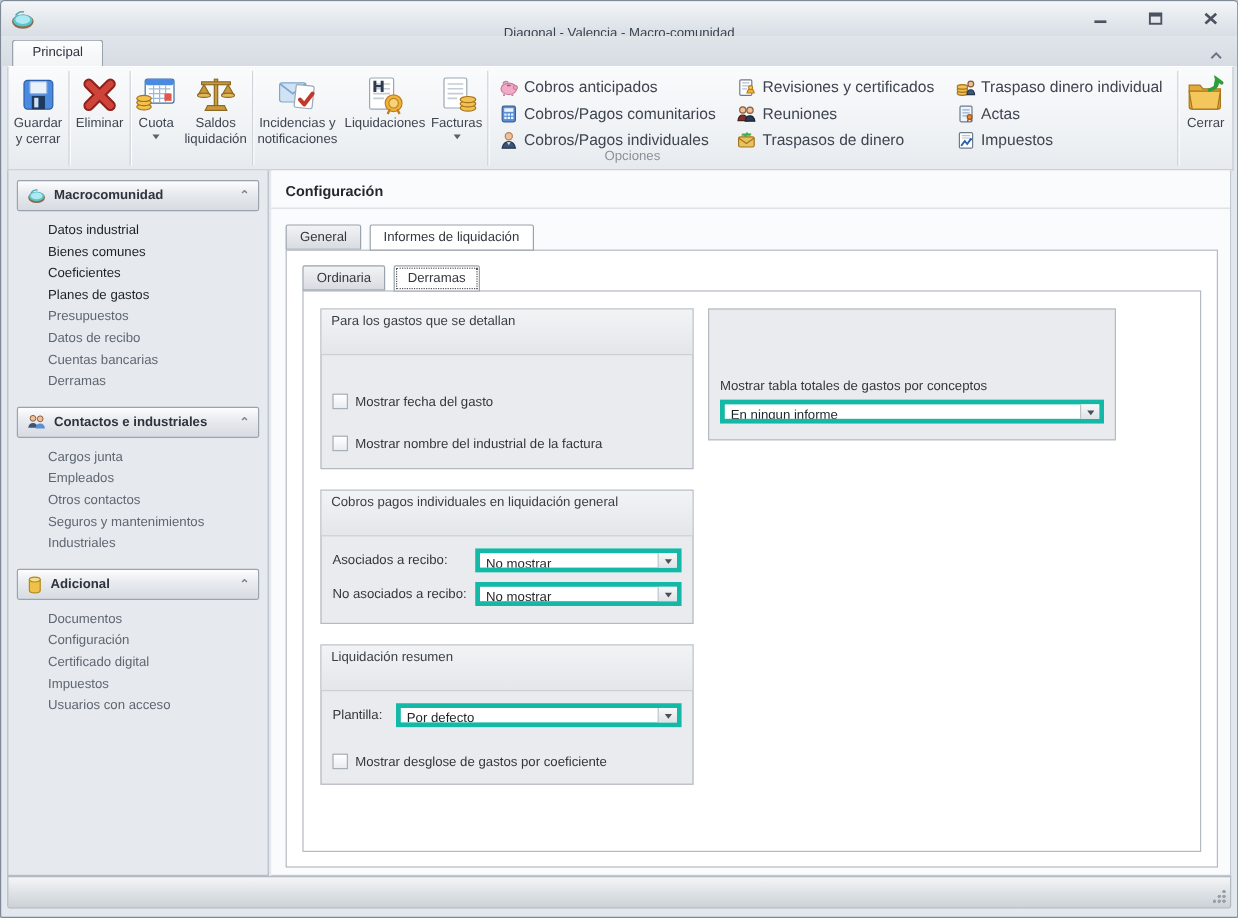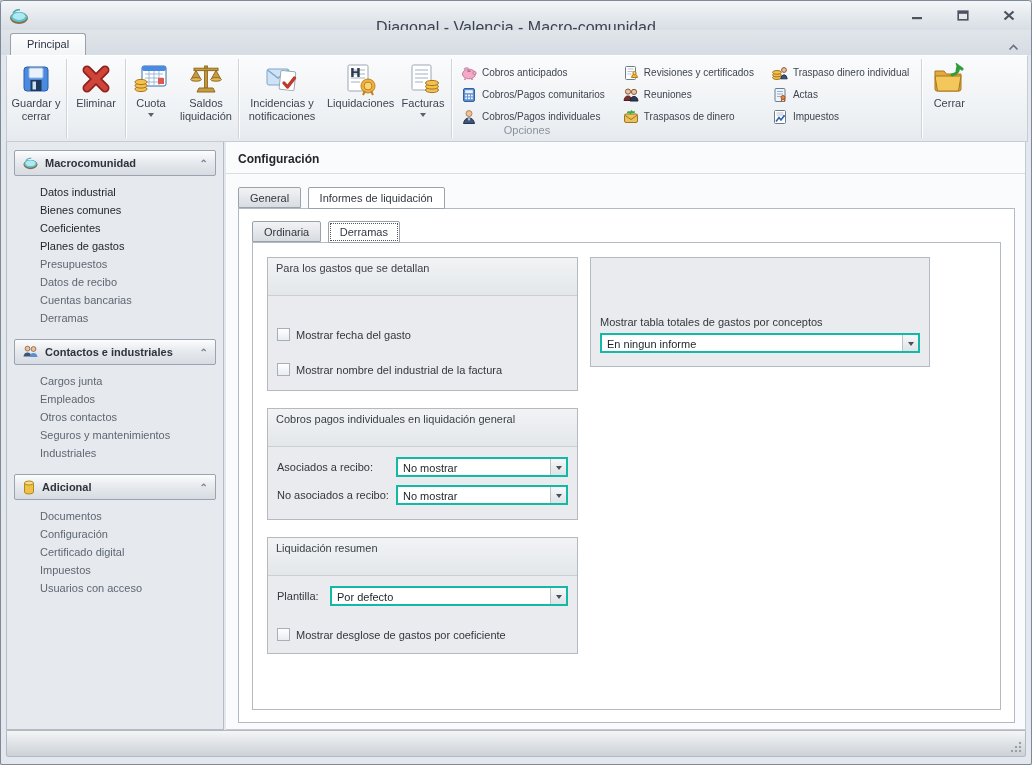--- a/index.html
+++ b/index.html
@@ -8,21 +8,21 @@
   .window { position:absolute; left:0; top:0; width:1032px; height:765px;
     background:#e3e8ee; border:1px solid #7f8violet897; border:1px solid #7f8897;
     border-radius:4px 4px 2px 2px; overflow:hidden; }
 
   
   .titlebar { position:absolute; left:0; top:0; right:0; height:29px;
     background:linear-gradient(#f4f6f8, #e2e7ec 60%, #d8dee5);
     display:flex; align-items:center; }
   .app-icon { margin-left:8px; width:20px; height:18px; }
   .title-text { position:absolute; left:0; right:0; text-align:center;
-    font-size:16px; color:#3c4350;margin-top:24px; }
+    font-size:11px; color:#3c4350;margin-top:24px; }
   .win-controls { position:absolute; right:10px; top:5px; display:flex; gap:22px; }
   .win-btn { width:24px; height:18px; display:flex; align-items:center; justify-content:center; cursor:default; }
   .win-btn svg { display:block; }
 
   
   .tabstrip { position:absolute; left:0; top:29px; right:0; height:25px;
     background:linear-gradient(#e0e5ea,#d6dce3); }
   .ribbon-tab { position:absolute; left:9px; bottom:0; padding:4px 16px 5px;
     font-size:11px; color:#2d3340;
     background:linear-gradient(#fdfdfe,#f2f4f6);
@@ -35,21 +35,21 @@
     border:1px solid #c7ccd3; border-top:1px solid #fff;
     display:flex; align-items:flex-start; }
   .rb-sep { width:1px; align-self:stretch; margin:3px 1px;
     background:#cfd4da; box-shadow:1px 0 0 #ffffff; }
   .btn-large { padding:3px 3px; margin-top:2px; text-align:center; font-size:11px;
     color:#3f4550; line-height:13px; cursor:default; }
   .btn-large .ic { height:36px; display:flex; align-items:center; justify-content:center; }
   .drop-arrow { display:inline-block; margin-top:2px; border:3px solid transparent;
     border-top:4px solid #5a616b; }
   .small-col { display:flex; flex-direction:column; gap:1px; padding:6px 4px 0 8px; }
-  .btn-small { display:flex; align-items:center; gap:5px; font-size:10px;
+  .btn-small { display:flex; align-items:center; gap:5px; font-size:13px;
     color:#3f4550; height:21px; white-space:nowrap; cursor:default; }
   .group-label { position:absolute; left:360px; width:320px; top:68px; text-align:center;
     font-size:11px; color:#8b919a; }
   .ribbon-inner { position:relative; width:100%; height:100%; display:flex; align-items:flex-start; }
 
   
   .body-area { position:absolute; left:5px; right:5px; top:141px; bottom:34px; }
 
   
   .sidebar { position:absolute; left:0; top:0; width:218px; bottom:0;
@@ -89,21 +89,21 @@
   .groupbox .bd { padding:10px 9px 12px; }
 
   .cb-row { display:flex; align-items:center; gap:6px; margin:22px 0 10px; }
   .cb { width:13px; height:13px; border:1px solid #a7afb9; flex:0 0 13px;
     background:linear-gradient(#ffffff,#e9edf1); }
   .cb-label { font-size:11px; color:#33373d; }
 
   .field-row { display:flex; align-items:center; margin-bottom:8px; }
   .field-label { font-size:11px; color:#33373d; white-space:nowrap; }
   .combo { display:flex; align-items:stretch; height:20px; background:#fff;
-    border:2px solid #14b8a6; }
+    border:4px solid #14b8a6; }
   .combo .val { flex:1; font-size:11px; color:#1f2328; padding:3px 0 0 5px; overflow:hidden; white-space:nowrap; }
   .combo .cbtn { width:16px; border-left:1px solid #bcc2c9;
     background:linear-gradient(#f7f8f9,#dfe3e7); display:flex; align-items:center; justify-content:center; }
   .combo .cbtn i { border:3px solid transparent; border-top:4px solid #4a5058; margin-top:4px; }
 
   .right-box { background:#e9ebee; border:1px solid #b5bac1; width:340px; padding:10px 9px 13px; }
   .right-box .lbl { font-size:11px; color:#33373d; margin-bottom:5px;margin-top:48px; }
 
   
   .statusbar { position:absolute; left:5px; right:5px; bottom:7px; height:27px;

